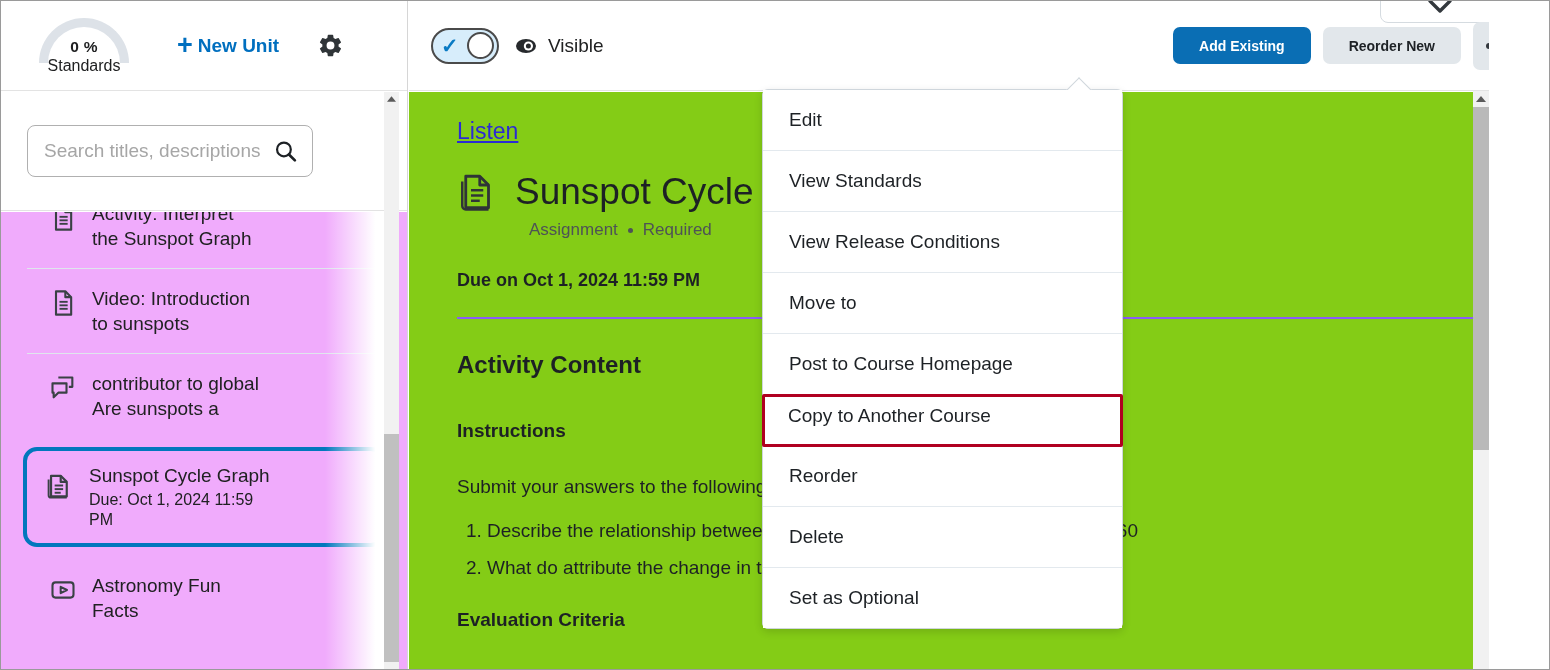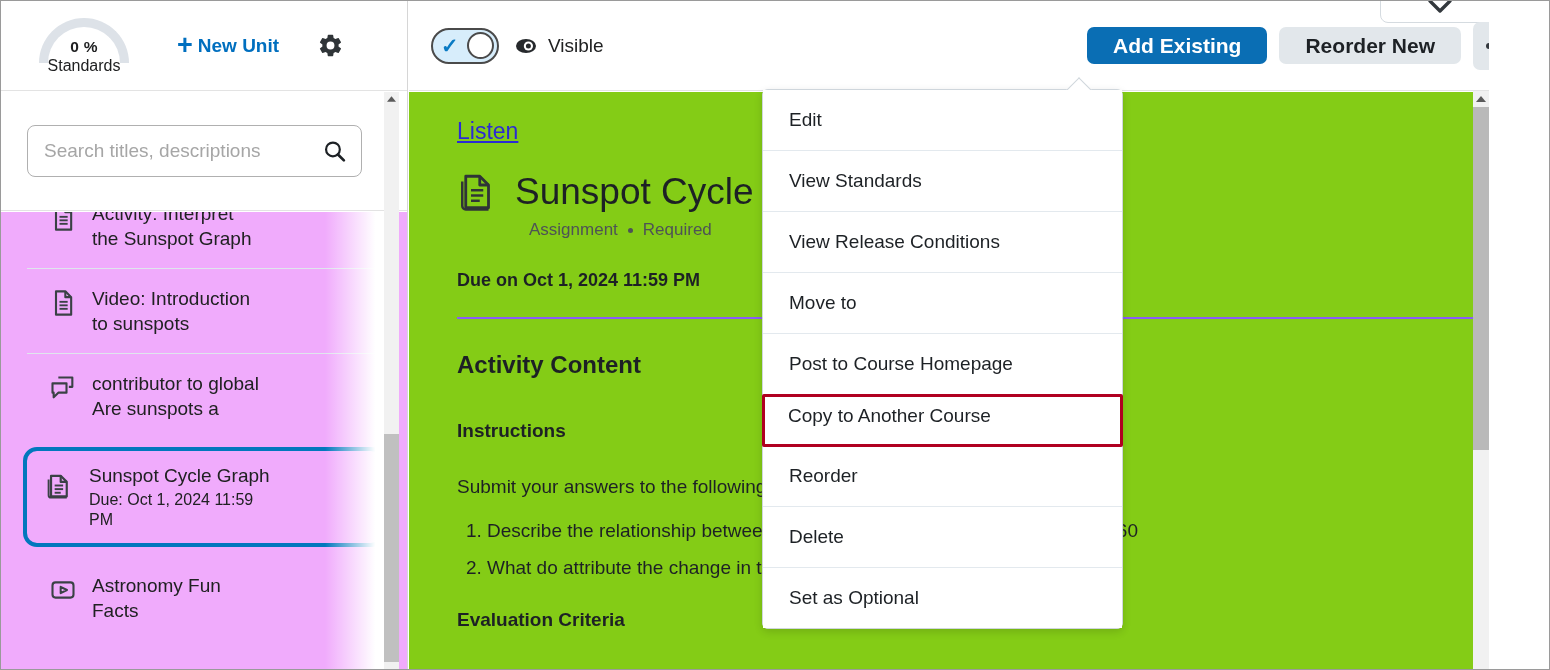--- a/index.html
+++ b/index.html
@@ -83,21 +83,21 @@
     height: 120px;
     border-bottom: 1px solid #e3e3e3;
     display: flex; align-items: center;
     padding: 0 26px;
     background: #fff;
     position: relative;
     z-index: 2;
   }
   #search-box {
     position: relative;
-    width: 335px; height: 52px;
+    width: 286px; height: 52px;
     border: 1px solid #b0b0b0;
     border-radius: 8px;
     display: flex; align-items: center;
   }
   #search-input {
     border: none; outline: none; background: transparent;
     font-family: inherit;
     font-size: 19px; color: #333;
     padding: 0 46px 0 16px;
     width: 100%; height: 100%;
@@ -240,21 +240,21 @@
 
   #toolbar-right {
     position: absolute;
     right: 22px; top: 50%;
     transform: translateY(-50%);
     display: flex; align-items: center; gap: 12px;
     z-index: 2;
   }
   .btn {
     font-family: inherit;
-    font-size: 21px; font-weight: bold;
+    font-size: 14px; font-weight: bold;
     border-radius: 7px;
     border: none;
     cursor: pointer;
     height: 37px;
     padding: 0 26px;
     white-space: nowrap;
   }
   .btn-primary { background: #0a6eb4; color: #ffffff; }
   .btn-secondary { background: #e2e7eb; color: #1d2125; }
   #more-btn {

